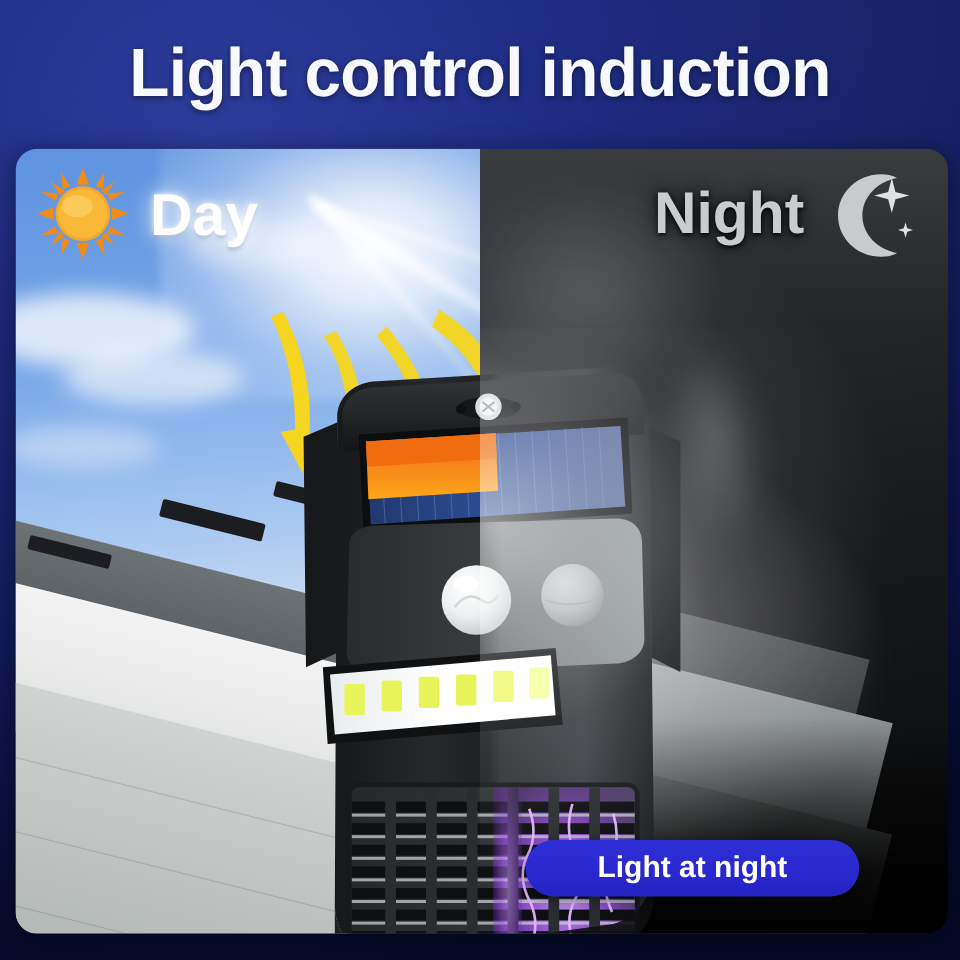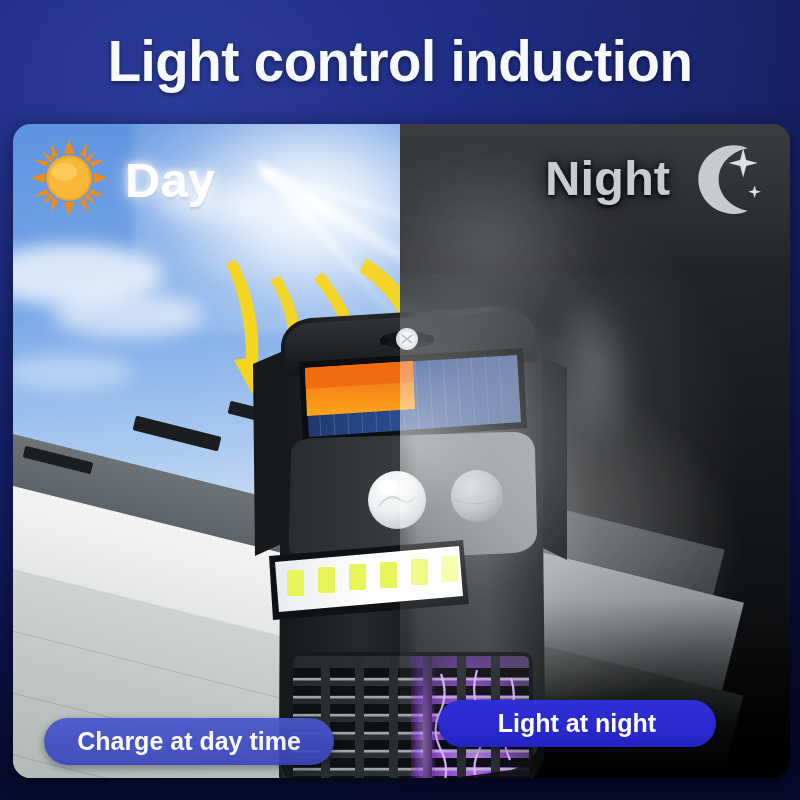--- a/index.html
+++ b/index.html
@@ -464,16 +464,15 @@
 
         <path d="M34 512 C 36 540, 54 556, 78 552 L 266 526 C 288 520, 302 500, 300 470
                  L 300 494 C 302 522, 288 542, 266 548 L 78 574 C 54 578, 36 562, 34 534 Z" fill="#0d0e10" opacity="0.9"></path>
       </svg>
     </div>
 
     <div class="night-wash"></div>
 
   </div>
 
-  <div class="pill pill-day">Charge at day time</div>
   <div class="pill pill-night">Light at night</div>
 
 </div>
 
 </body></html>

